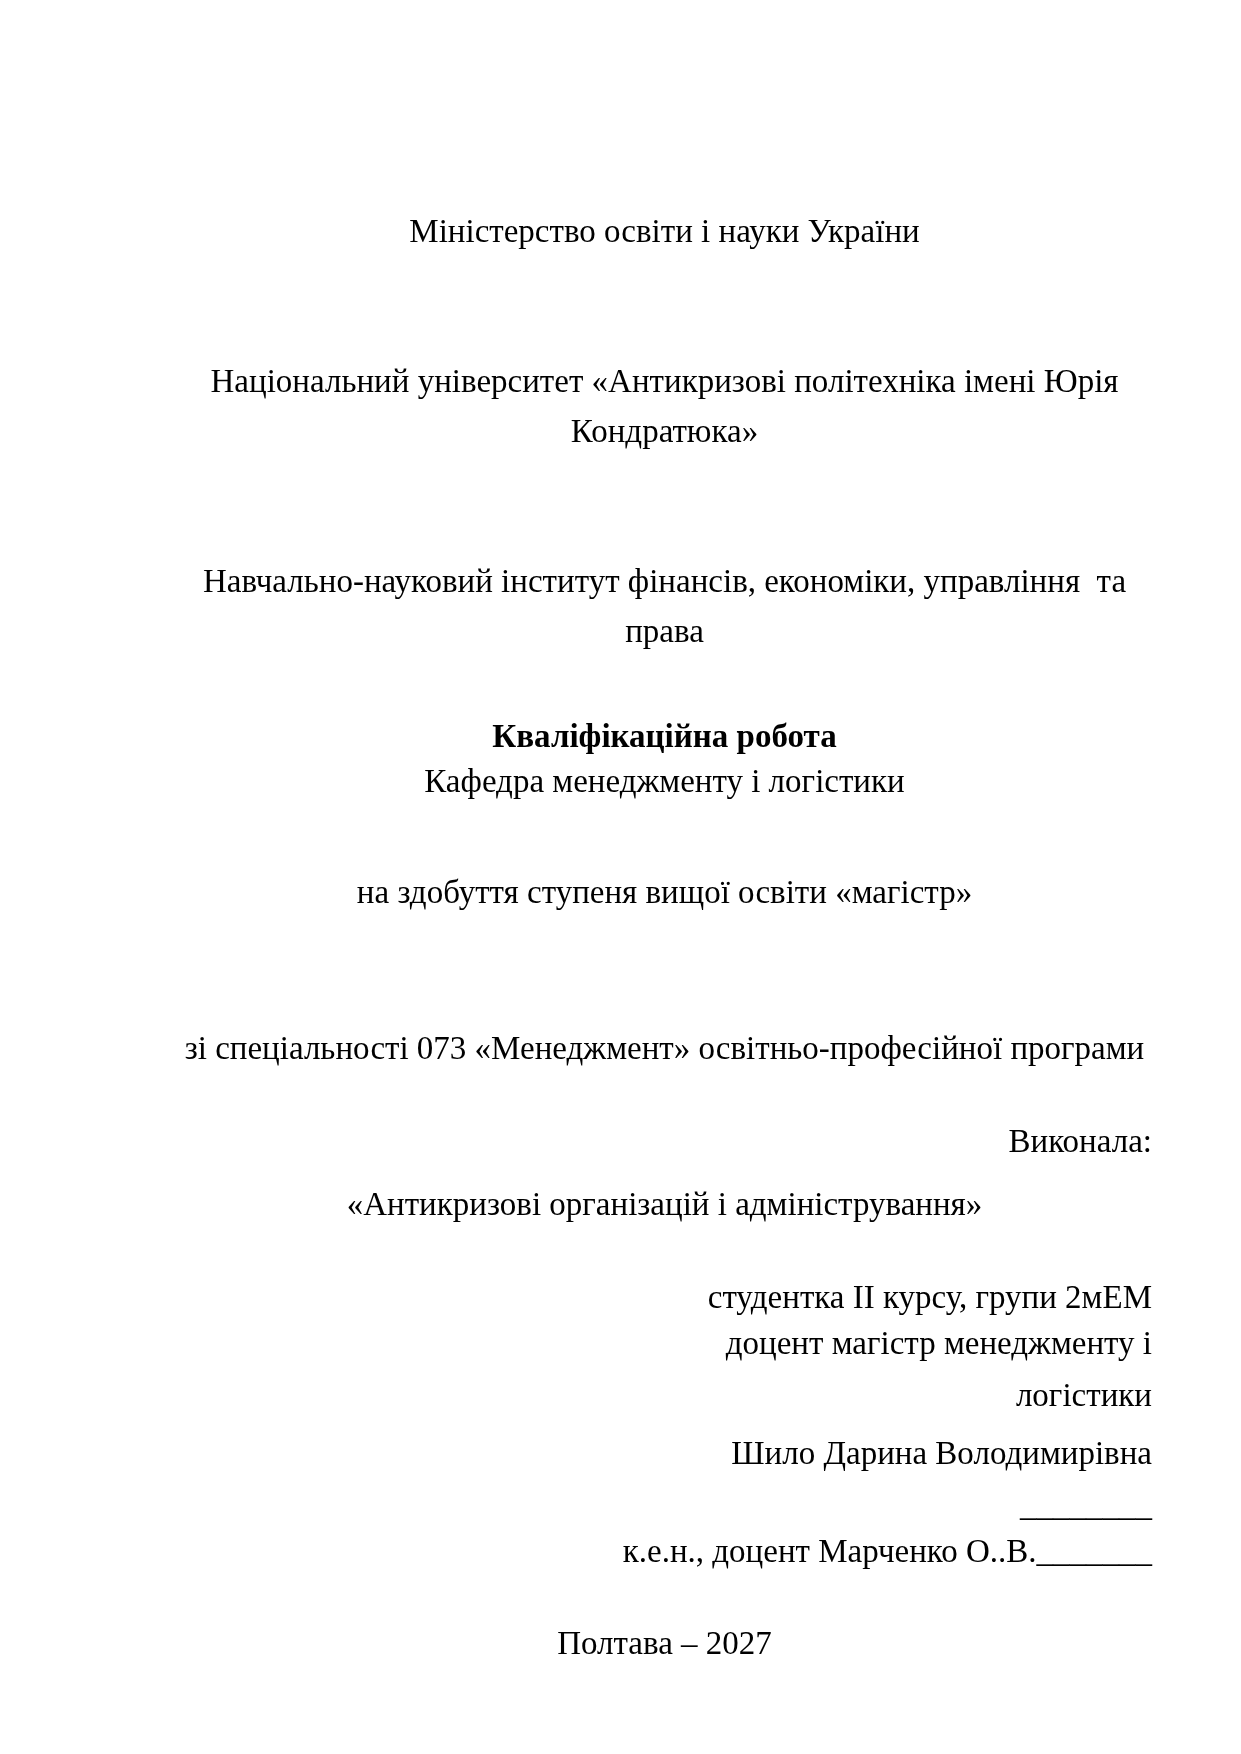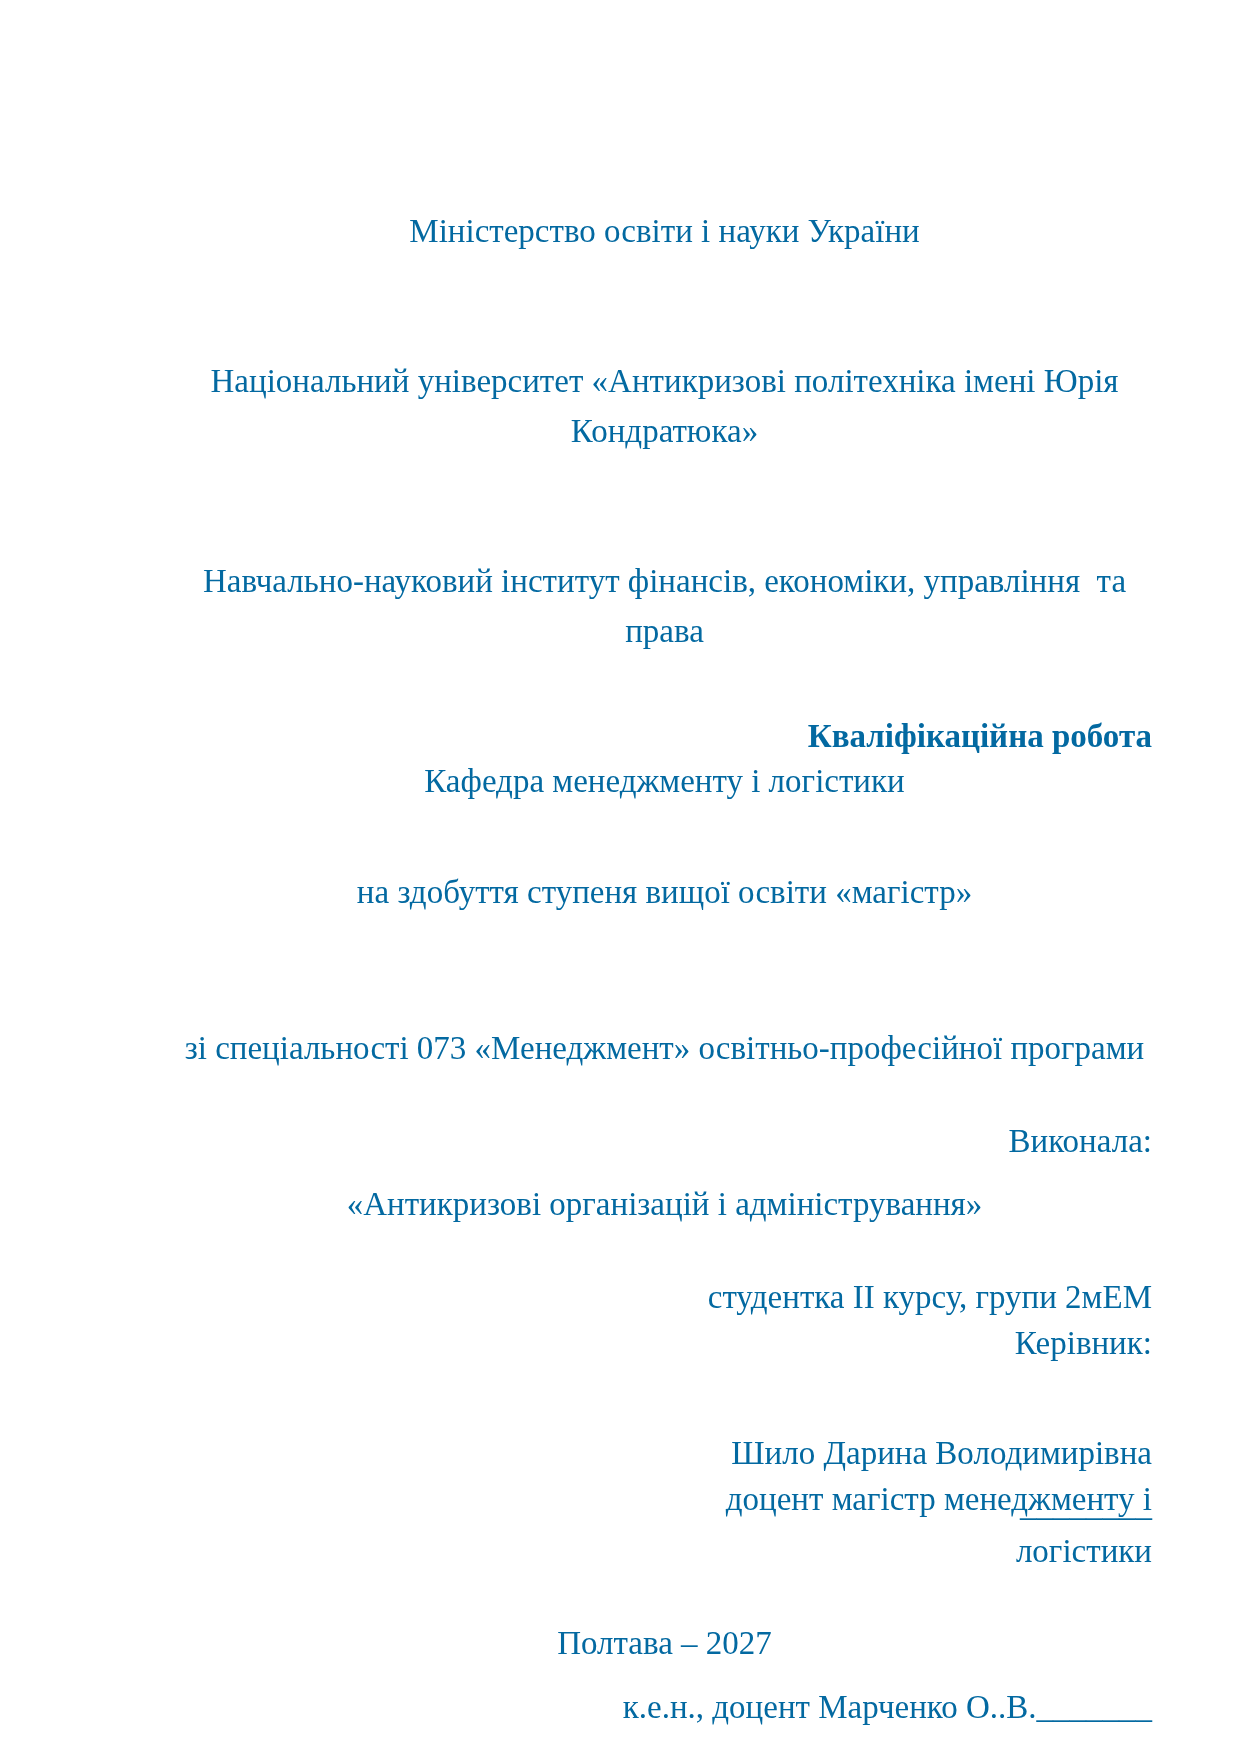--- a/index.html
+++ b/index.html
@@ -7,21 +7,21 @@
     padding: 0;
     background: #ffffff;
   }
   .page {
     position: relative;
     width: 1241px;
     height: 1754px;
     background: #ffffff;
     font-family: "Liberation Serif", "DejaVu Serif", serif;
     font-size: 33px;
-    color: #0369a1;
+    color: #000000;
     overflow: hidden;
   }
   .block {
     position: absolute;
     white-space: pre-wrap;
   }
   .centered {
     left: 177px;
     width: 975px;
     text-align: center;
@@ -29,21 +29,20 @@
   .header-block {
     top: 106px;
     line-height: 50px;
   }
   .title-block {
     top: 606px;
     line-height: 52px;
   }
   .title-line {
     font-weight: bold;
-    text-align: right;
   }
   .left-block {
     left: 592px;
     width: 560px;
     text-align: right;
     line-height: 52px;
   }
   .author-block {
     top: 1011px;
   }
@@ -77,21 +76,20 @@
     <span class="line">«Антикризові організацій і адміністрування»</span>
   </div>
 
   <div class="block left-block author-block">
     <span class="line">Виконала:</span>
     <span class="line">студентка ІІ курсу, групи 2мЕМ</span>
     <span class="line">Шило Дарина Володимирівна ________</span>
   </div>
 
   <div class="block left-block supervisor-block">
-    <span class="line">Керівник:</span>
     <span class="line">доцент магістр менеджменту і логістики</span>
     <span class="line">к.е.н., доцент Марченко О..В._______</span>
   </div>
 
   <div class="block centered footer-block">
     <span class="line">Полтава – 2027</span>
   </div>
 
 </div>
 

